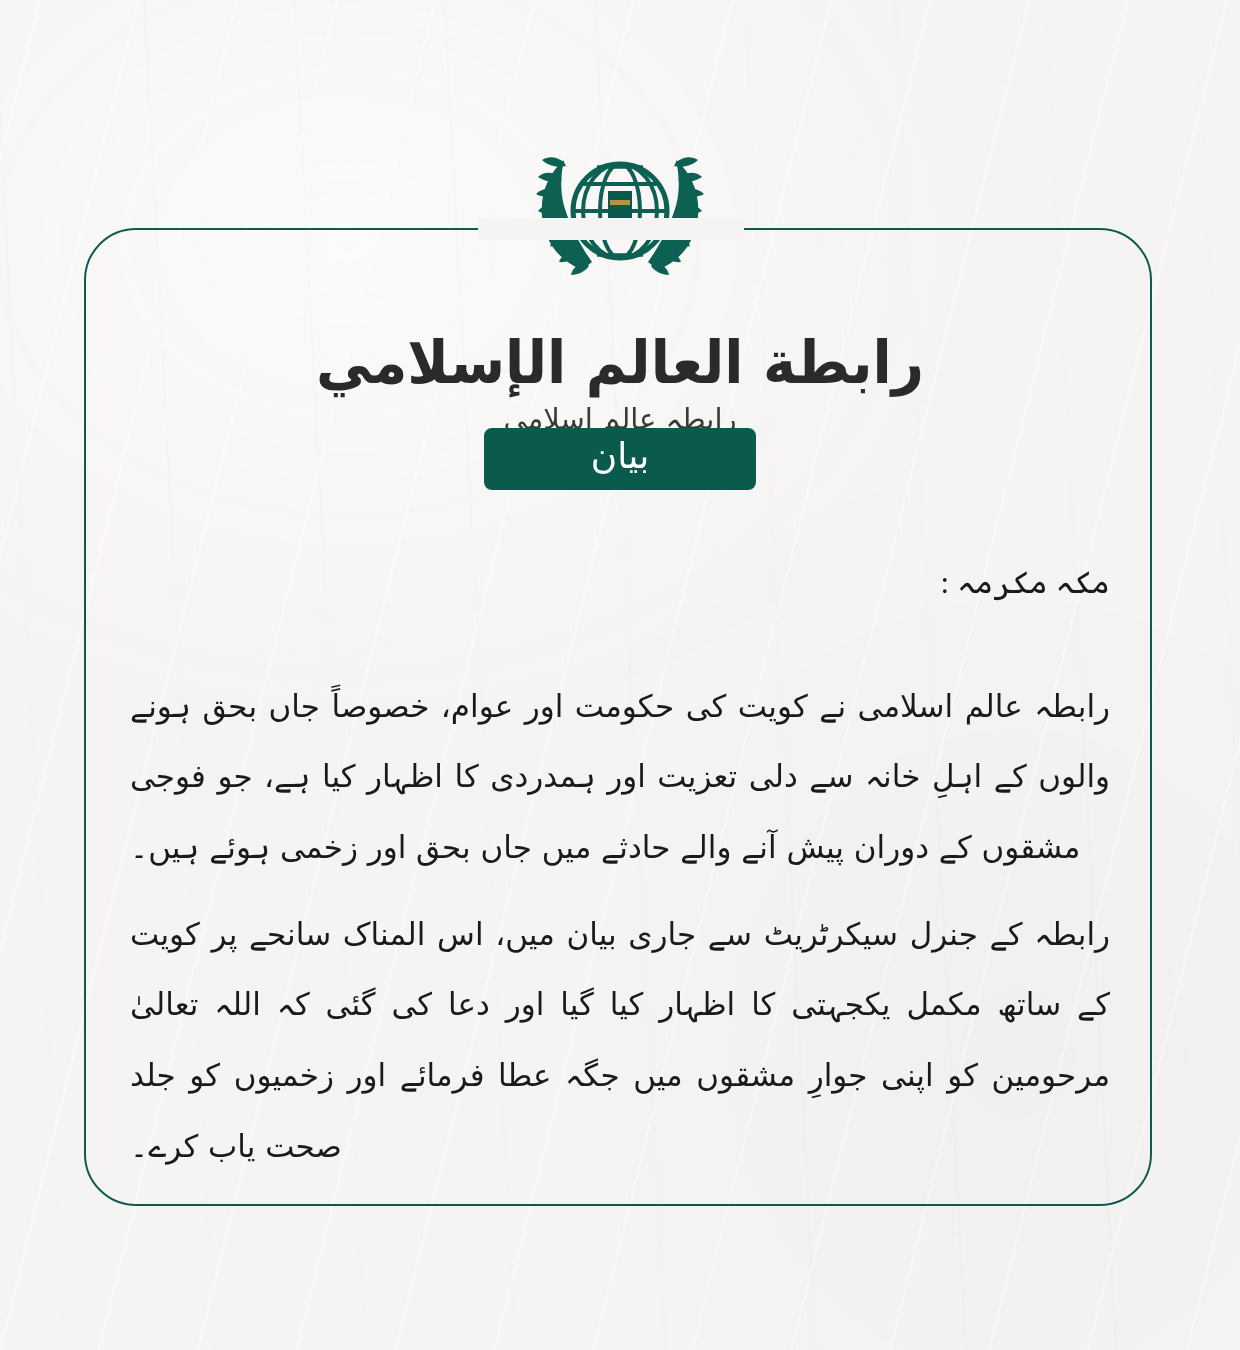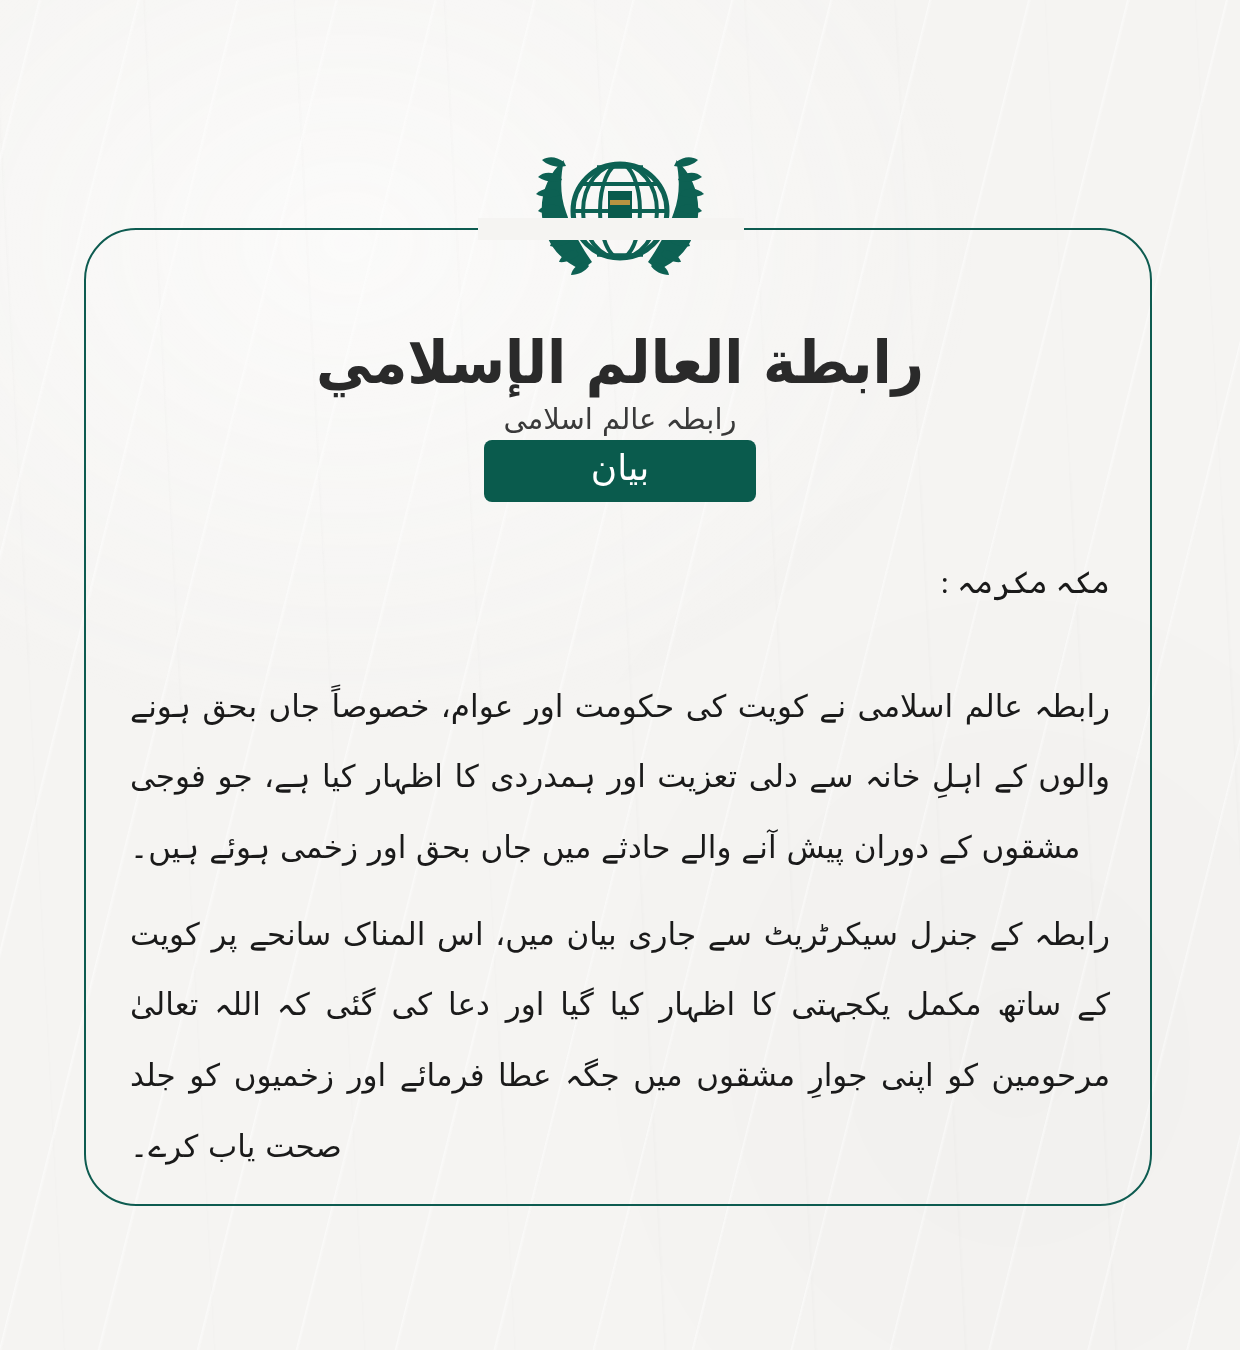--- a/index.html
+++ b/index.html
@@ -102,21 +102,21 @@
     margin-top: 14px;
     letter-spacing: 3px;
     white-space: nowrap;
   }
 
   
   .badge-wrap {
     position: absolute;
     left: 0;
     right: 0;
-    top: 440px;
+    top: 428px;
     display: flex;
     justify-content: center;
   }
   .badge {
     background: #0a5b4d;
     color: #ffffff;
     width: 272px;
     height: 62px;
     border-radius: 8px;
     display: flex;

